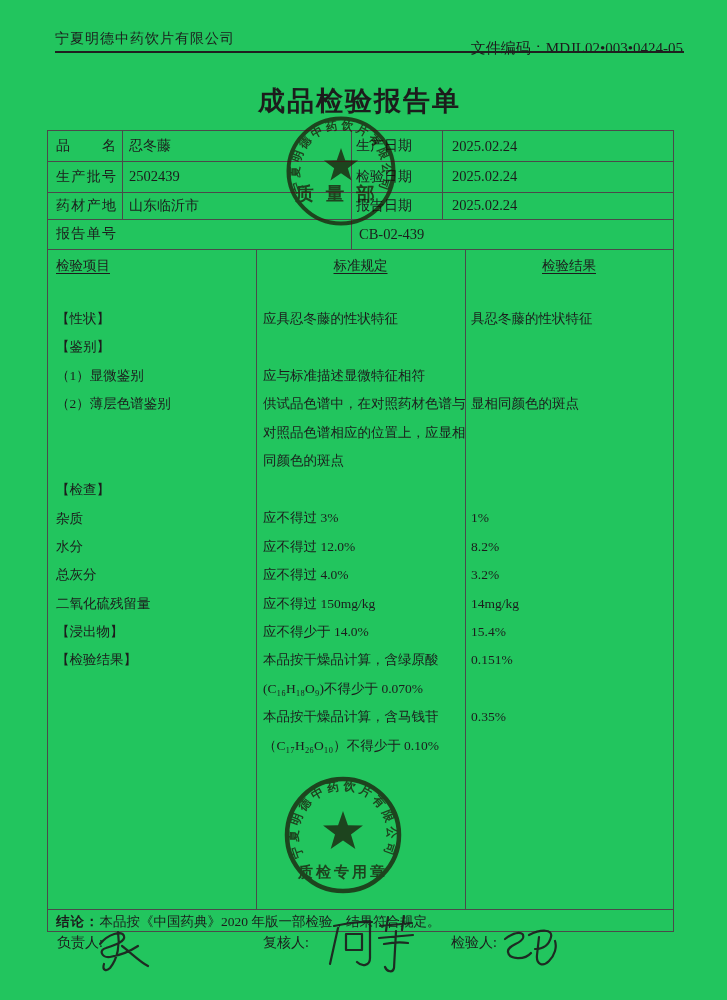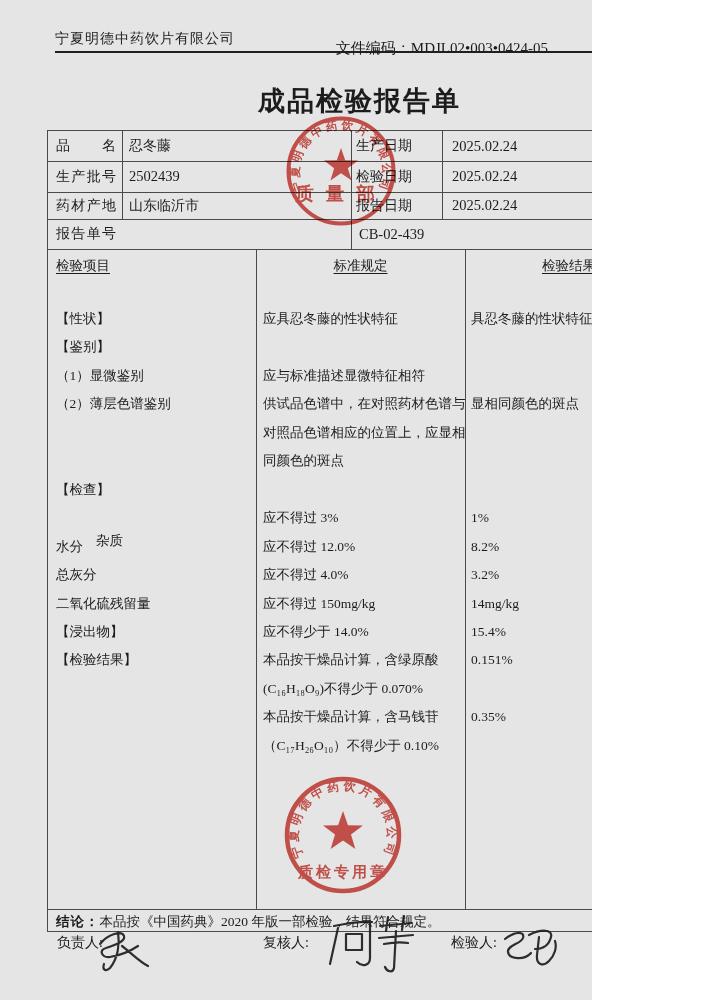--- a/index.html
+++ b/index.html
@@ -1,17 +1,17 @@
 <!DOCTYPE html>
 <html><head>
 <meta charset="utf-8">
 <style>
   html,body{margin:0;padding:0;background:#ffffff;}
   body{font-family:"Liberation Serif","DejaVu Serif",serif;color:#1c1c1c;}
-  .page{position:relative;width:592px;height:1000px;background:#e5e5e5;overflow:hidden;}
+  .page{position:relative;width:727px;height:1000px;background:#22c55e;overflow:hidden;}
 
   
   .company{position:absolute;left:55px;top:30px;font-size:14px;letter-spacing:1px;}
   .doccode{position:absolute;right:44px;top:39px;font-size:15px;}
   .hrule{position:absolute;left:55px;top:51px;width:629px;height:2px;background:#1f1f1f;}
   .title{position:absolute;left:47px;top:83px;width:625px;text-align:center;
          font-size:27px;font-weight:bold;letter-spacing:2px;}
 
   
   .tbl{position:absolute;left:47px;top:130px;width:625px;height:800px;border:1px solid #4a4a4a;}
@@ -85,21 +85,21 @@
     <div class="spec-head" style="left:8px;width:196px;text-align:left">检验项目</div>
     <div class="spec-head" style="left:208px;width:209px;text-align:center">标准规定</div>
     <div class="spec-head" style="left:417px;width:208px;text-align:center">检验结果</div>
 
     <div class="col" style="left:8px;width:198px">
         <div class="spec-line" style="top: 178px;">【性状】</div>
         <div class="spec-line" style="top: 206.45px;">【鉴别】</div>
         <div class="spec-line" style="top: 234.9px;">（1）显微鉴别</div>
         <div class="spec-line" style="top: 263.35px;">（2）薄层色谱鉴别</div>
         <div class="spec-line" style="top: 348.7px;">【检查】</div>
-        <div class="spec-line" style="top: 400px; margin-left: 40px;">杂质</div>
+        <div class="spec-line" style="top: 378px;">杂质</div>
         <div class="spec-line" style="top: 405.6px;">水分</div>
         <div class="spec-line" style="top: 434.05px;">总灰分</div>
         <div class="spec-line" style="top: 462.5px;">二氧化硫残留量</div>
         <div class="spec-line" style="top: 490.95px;">【浸出物】</div>
         <div class="spec-line" style="top: 519.4px;">【检验结果】</div>
       </div>
     <div class="col" style="left:215px;width:200px">
         <div class="spec-line" style="top: 178px;">应具忍冬藤的性状特征</div>
         <div class="spec-line" style="top: 263.35px;">供试品色谱中，在对照药材色谱与</div>
         <div class="spec-line" style="top: 234.9px;">应与标准描述显微特征相符</div>

